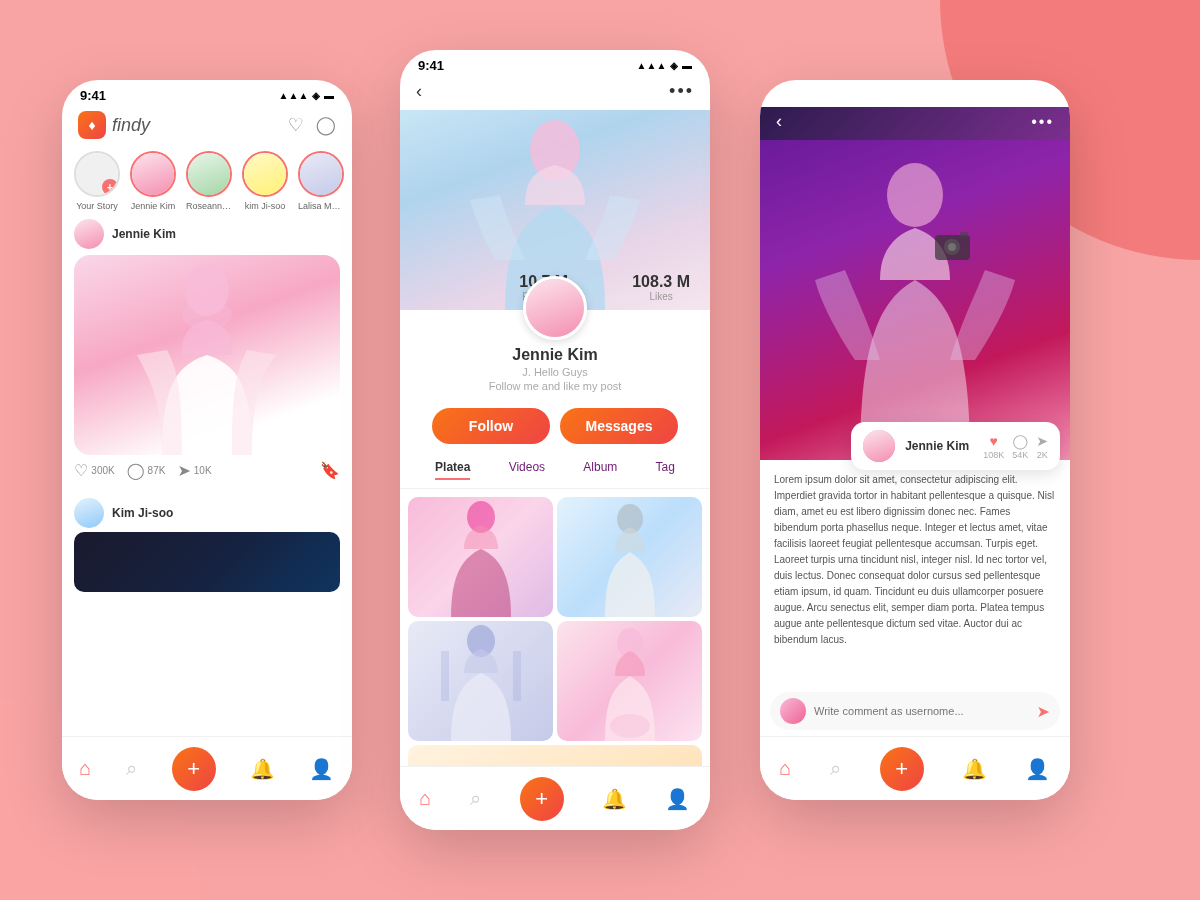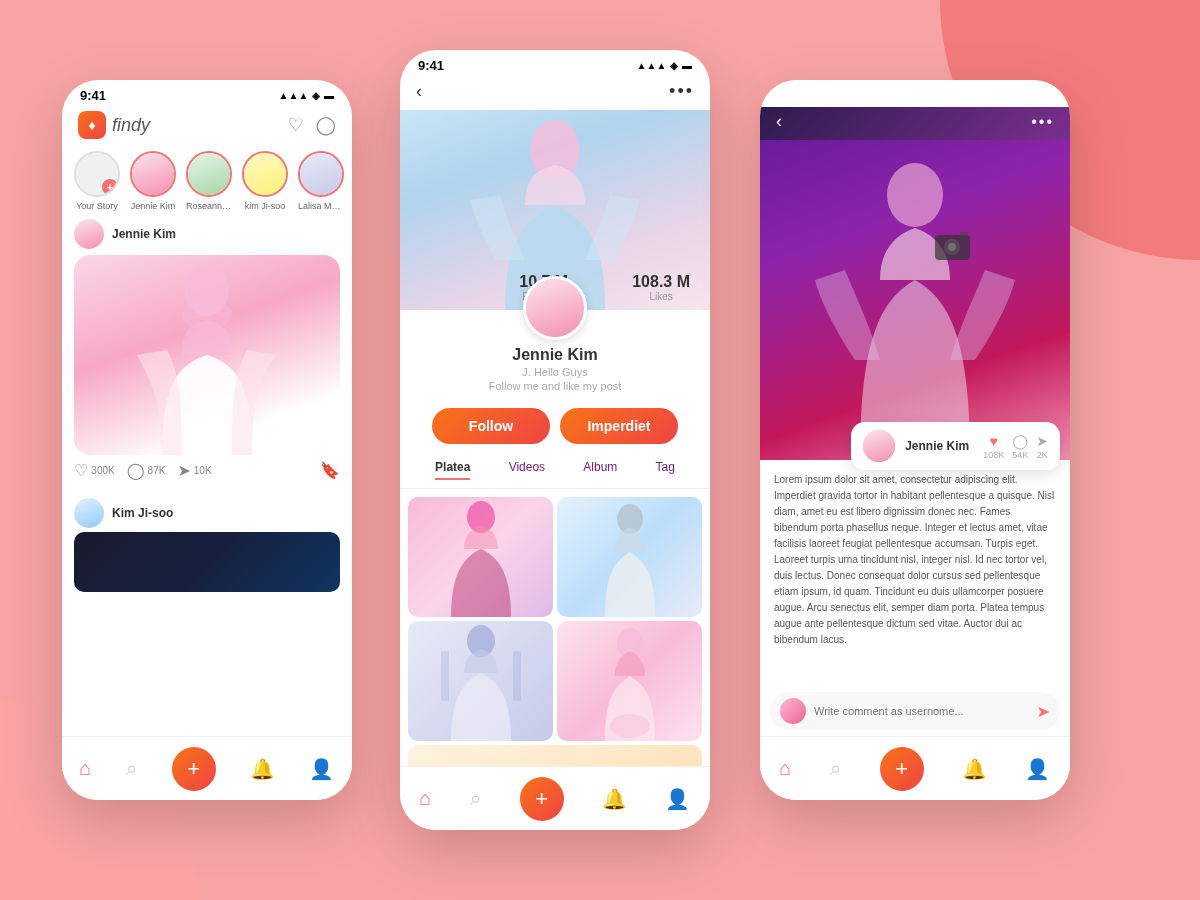--- a/index.html
+++ b/index.html
@@ -674,21 +674,21 @@
   </div>
 
   <div class="p2-profile-info">
     <div class="p2-name">Jennie Kim</div>
     <div class="p2-handle">J. Hello Guys</div>
     <div class="p2-bio">Follow me and like my post</div>
   </div>
 
   <div class="p2-buttons">
     <button class="p2-btn">Follow</button>
-    <button class="p2-btn">Imperdiet</button>
+    <button class="p2-btn">Messages</button>
   </div>
 
   <div class="p2-tabs">
     <span class="p2-tab active">Platea</span>
     <span class="p2-tab">Videos</span>
     <span class="p2-tab">Album</span>
     <span class="p2-tab">Tag</span>
   </div>
 
   <div class="p2-grid">

